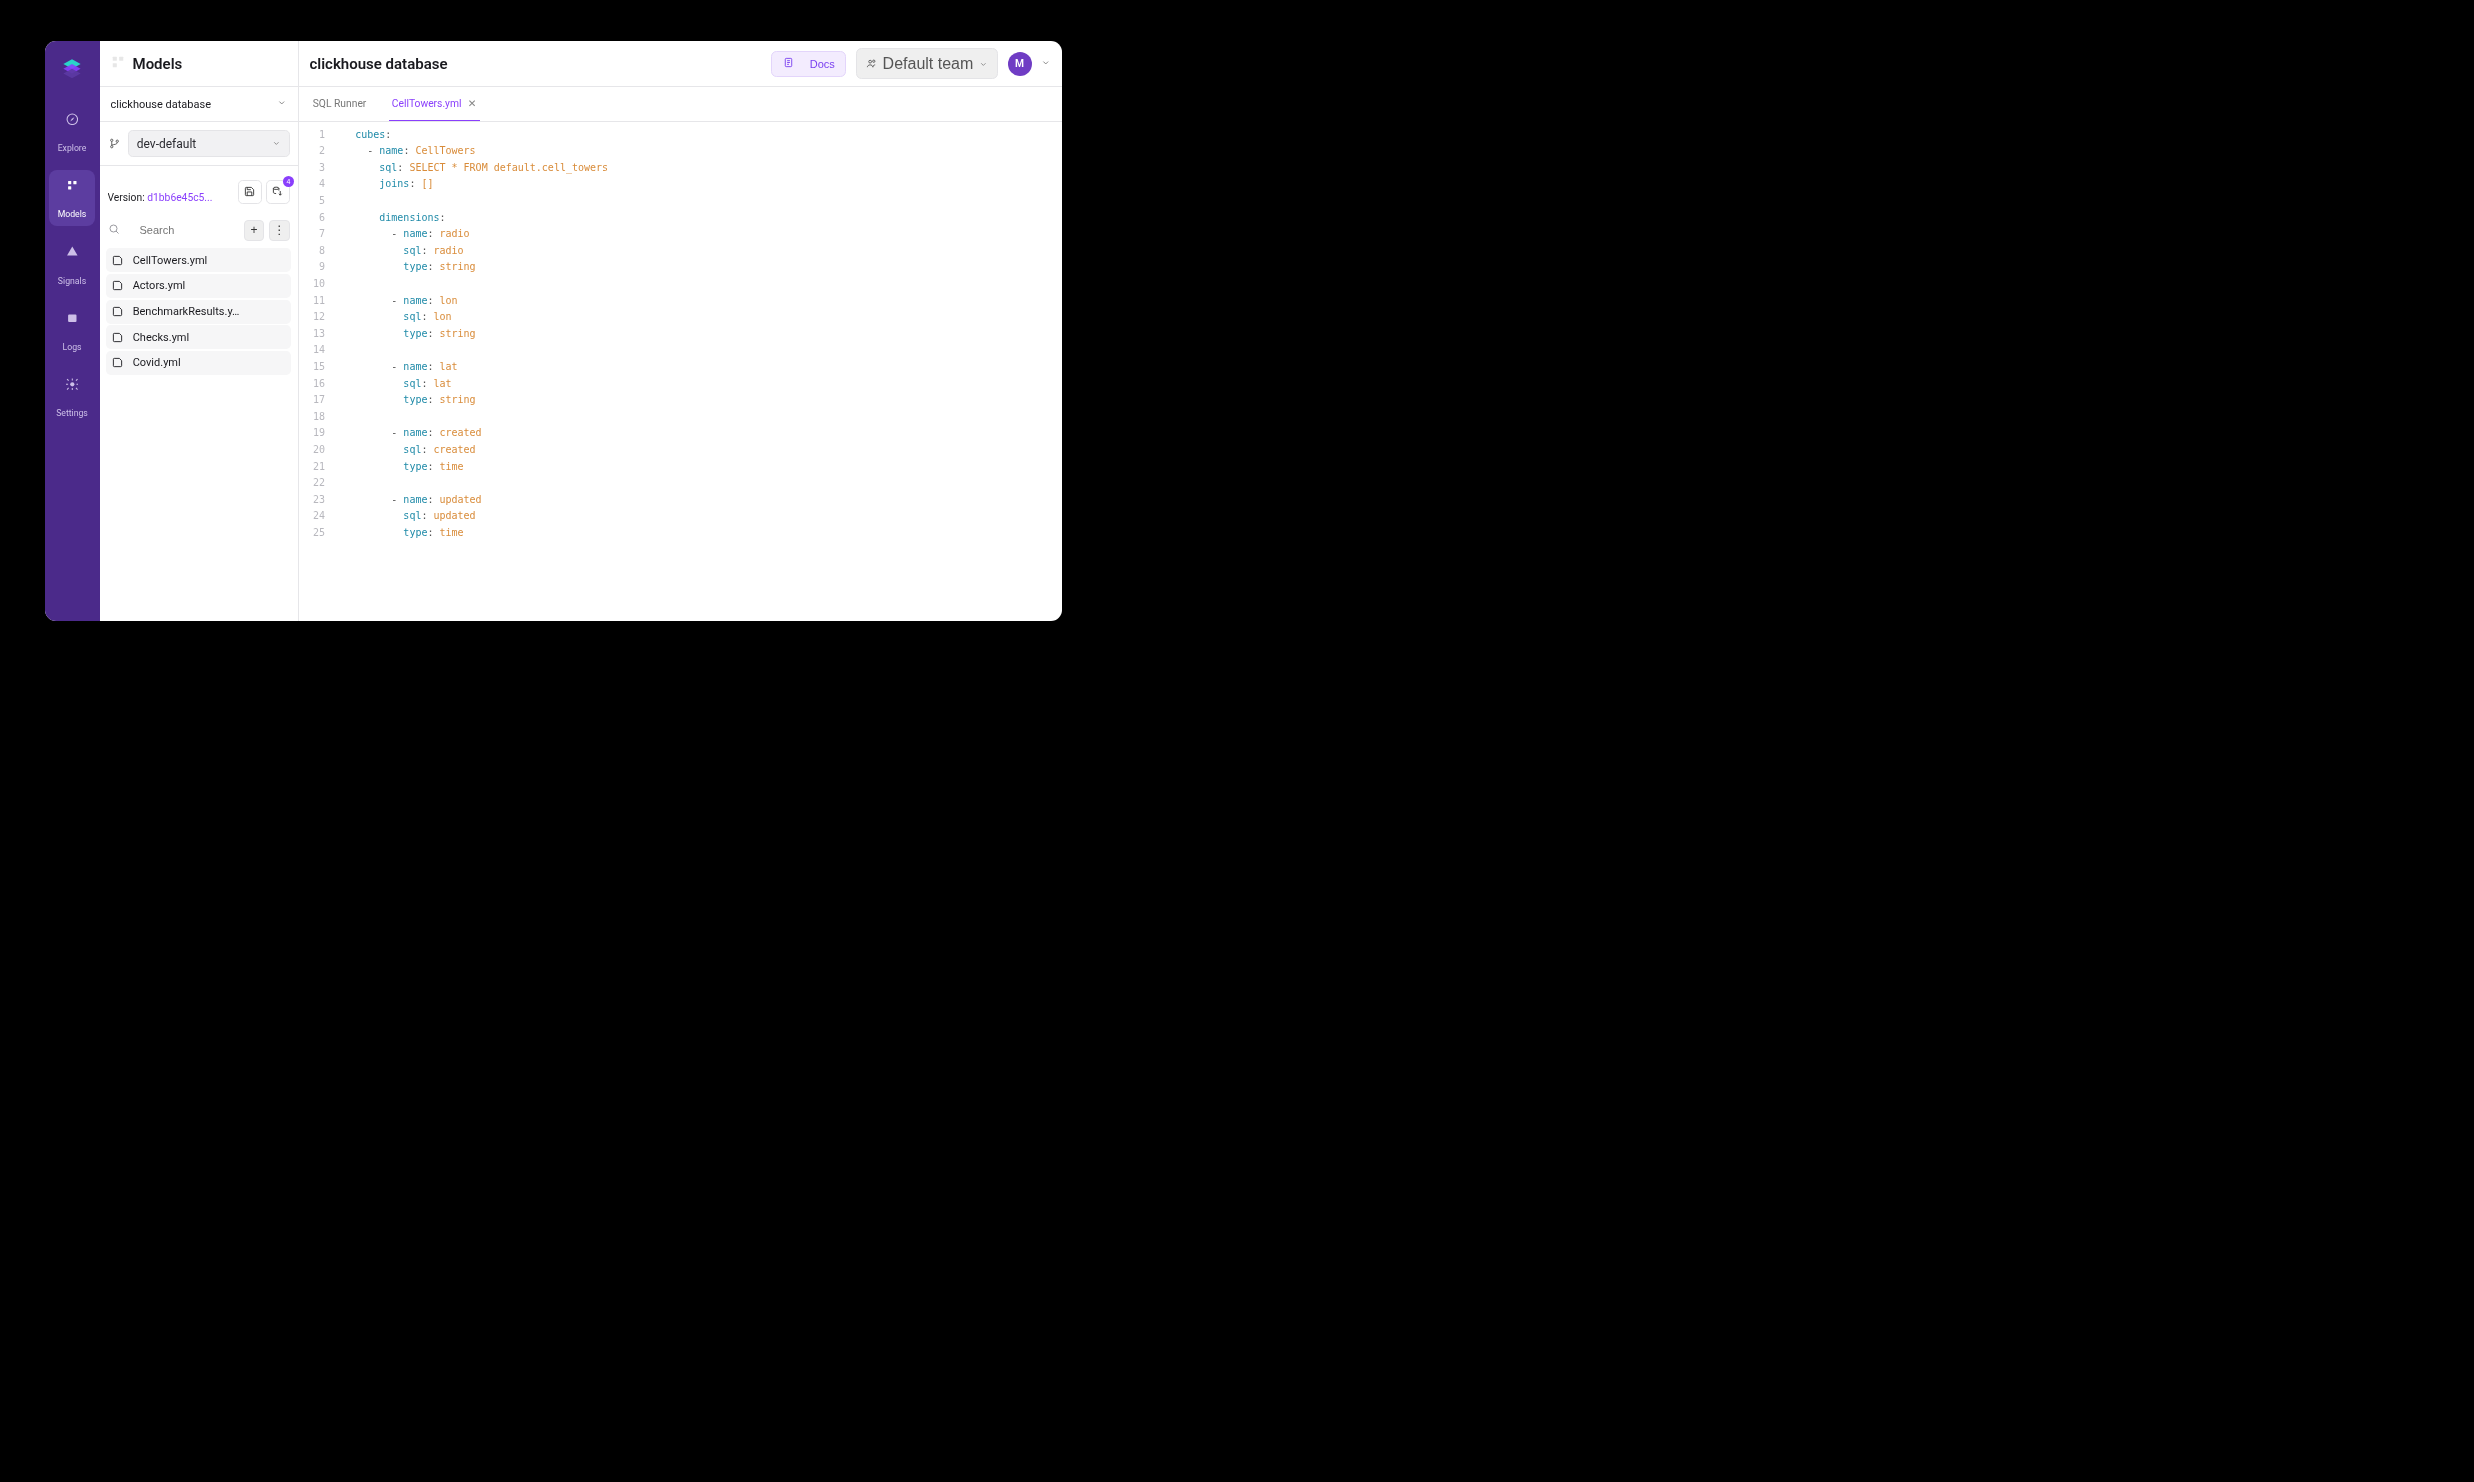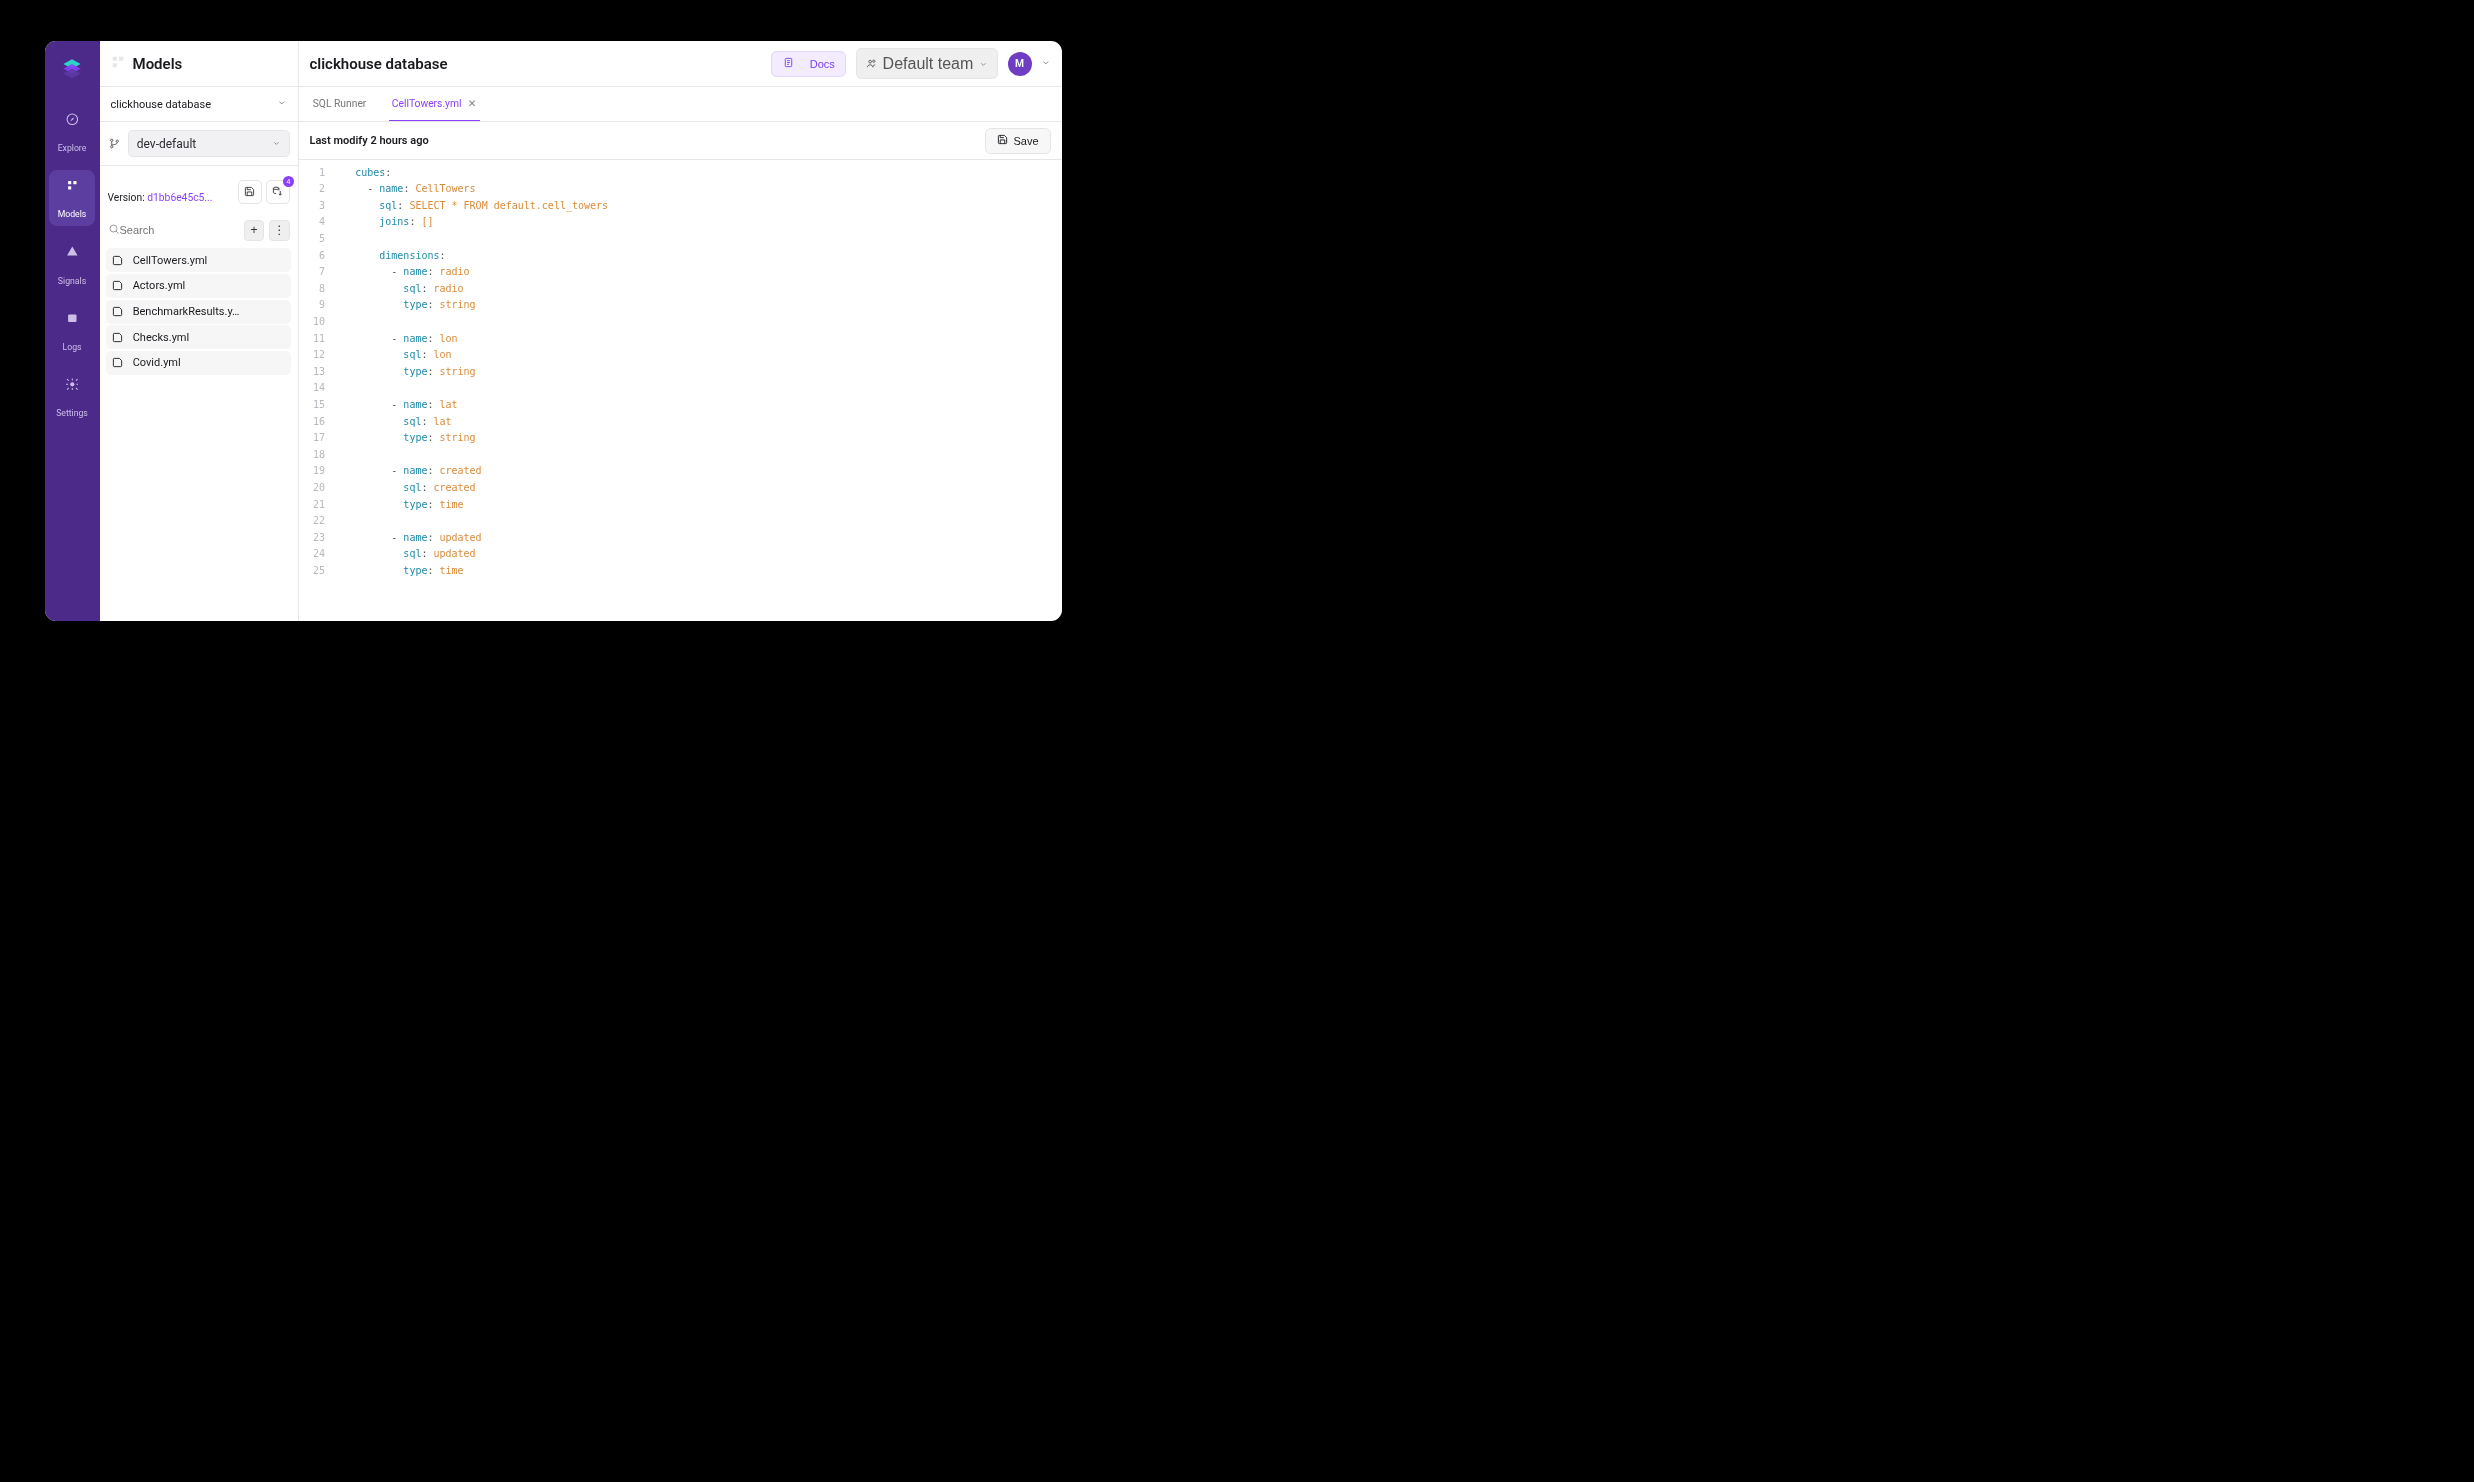--- a/index.html
+++ b/index.html
@@ -130,21 +130,21 @@
   background:#8a3ffc; color:#fff;
   font-size:7px; width:11px; height:11px;
   border-radius:50%; display:flex; align-items:center; justify-content:center;
 }
 .version-label { flex:1; white-space:nowrap; overflow:hidden; text-overflow:ellipsis; }
 .search-row {
   padding: 8px 8px 3.2px;
   display:flex; align-items:center; gap:4.7px;
 }
 .search-input {
-  flex:1; display:flex; align-items:center; gap:0;
+  flex:1; display:flex; align-items:center; gap:20px;
   color:#9a9aa0; font-size:11px;
 }
 .search-input input {
   border:none; outline:none; font-size:11px; width:100%; background:transparent;
 }
 .square-btn {
   width:20.5px; height:20.5px;
   border:0.8px solid #e4e4e7;
   border-radius:4px;
   display:flex; align-items:center; justify-content:center;
@@ -479,31 +479,20 @@
     <div class="tabs">
       <div class="tab">
         <span>SQL Runner</span>
       </div>
       <div class="tab active">
         <span>CellTowers.yml</span>
         <span class="close">✕</span>
       </div>
     </div>
 
-    <div class="toolbar">
-      <div class="toolbar-status">Last modify 2 hours ago</div>
-      <button class="save-btn">
-        <span><svg width="11" height="11" viewBox="0 0 24 24" fill="none" stroke="currentColor" stroke-width="2">
-              <path d="M19 21H5a2 2 0 0 1-2-2V5a2 2 0 0 1 2-2h11l5 5v11a2 2 0 0 1-2 2z"></path>
-              <polyline points="17 21 17 13 7 13 7 21"></polyline>
-              <polyline points="7 3 7 8 15 8"></polyline>
-            </svg></span>
-        <span>Save</span>
-      </button>
-    </div>
 
     <div class="editor">
       <div class="gutter" id="gutter">
           <div>1</div>
           <div>2</div>
           <div>3</div>
           <div>4</div>
           <div>5</div>
           <div>6</div>
           <div>7</div>

